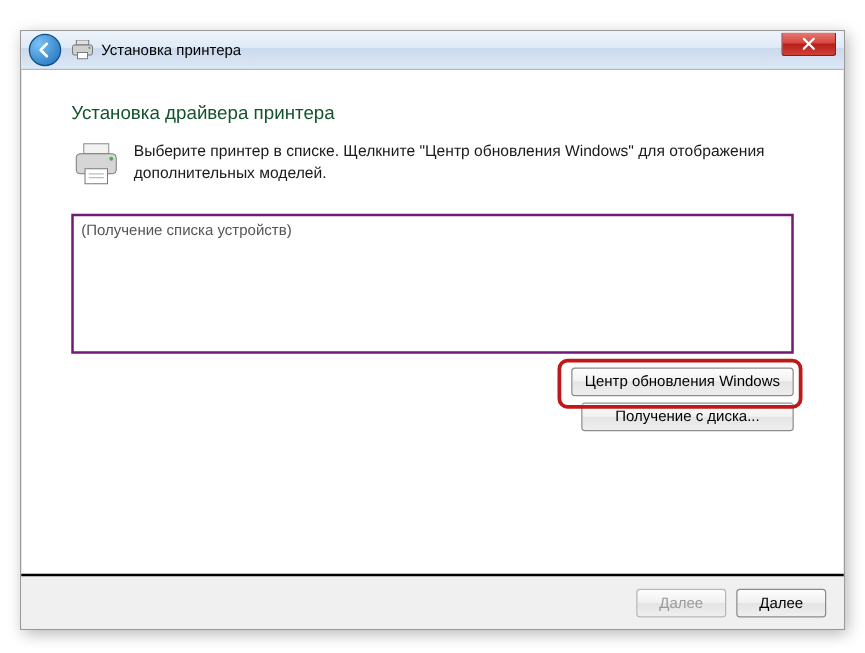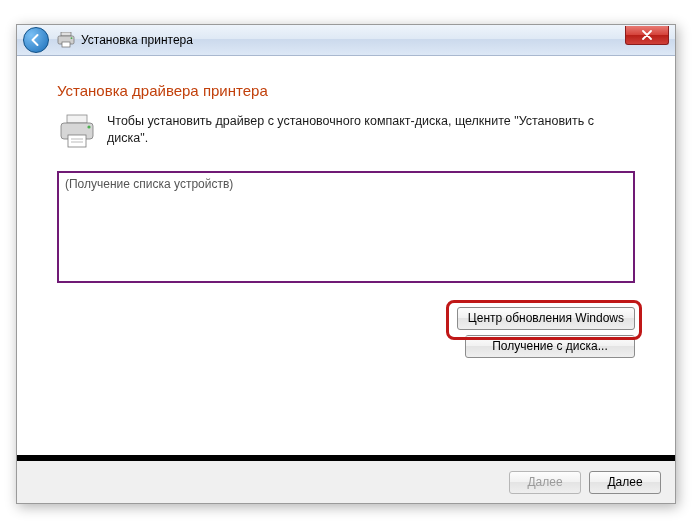--- a/index.html
+++ b/index.html
@@ -70,21 +70,21 @@
     align-items: center;
     justify-content: center;
     cursor: pointer;
   }
   .close-btn svg { display: block; }
 
   .content {
     padding: 18px 40px 0 40px;
   }
   .heading {
-    color: #c2410c;
+    color: #14532d;
     font-size: 15px;
     margin: 8px 0 14px 0;
     font-weight: 400;
   }
   .info-row {
     display: flex;
     align-items: flex-start;
   }
   .info-icon {
     width: 40px;
@@ -123,21 +123,21 @@
     color: #9a9a9a;
     border-color: #b7b7b7;
     cursor: default;
   }
 
   .mid-buttons {
     display: flex;
     flex-direction: column;
     align-items: flex-end;
     gap: 5px;
-    margin-top: 24px;
+    margin-top: 11px;
     position: relative;
   }
   .mid-buttons .btn {
     min-width: 170px;
     text-align: center;
   }
   .highlight-ring {
     position: absolute;
     right: -7px;
     top: -7px;
@@ -148,21 +148,21 @@
     pointer-events: none;
     box-shadow: 0 0 0 1px rgba(255,255,255,0.4) inset;
   }
 
   .footer {
     position: absolute;
     left: 0;
     right: 0;
     bottom: 0;
     height: 42px;
-    border-top: 6px solid #000000;
+    border-top: 2px solid #000000;
     background: #f0f0f0;
     display: flex;
     align-items: center;
     justify-content: flex-end;
     padding-right: 14px;
     gap: 8px;
   }
   .footer .btn { min-width: 72px; }
 </style>
 </head>
@@ -202,21 +202,21 @@
           <svg width="40" height="36" viewBox="0 0 40 36">
             <rect x="10" y="2" width="20" height="8" fill="#f2f2f2" stroke="#8a8a8a" stroke-width="0.8"></rect>
             <rect x="4" y="10" width="32" height="16" rx="3" fill="#d6d6d6" stroke="#7a7a7a" stroke-width="0.8"></rect>
             <rect x="11" y="22" width="18" height="12" fill="#ffffff" stroke="#7a7a7a" stroke-width="0.8"></rect>
             <line x1="14" y1="26" x2="26" y2="26" stroke="#bbb" stroke-width="1"></line>
             <line x1="14" y1="29" x2="26" y2="29" stroke="#bbb" stroke-width="1"></line>
             <circle cx="32" cy="14" r="1.6" fill="#4caf50"></circle>
           </svg>
         </div>
         <div class="info-text">
-          <p>Чтобы установить драйвер с установочного компакт-диска, щелкните "Установить с диска".</p>
+          <p>Выберите принтер в списке. Щелкните "Центр обновления Windows" для отображения дополнительных моделей.</p>
         </div>
       </div>
 
       <div class="list-box">
         <span>(Получение списка устройств)</span>
       </div>
 
       <div class="mid-buttons">
         <div class="highlight-ring"></div>
         <button class="btn">Центр обновления Windows</button>

